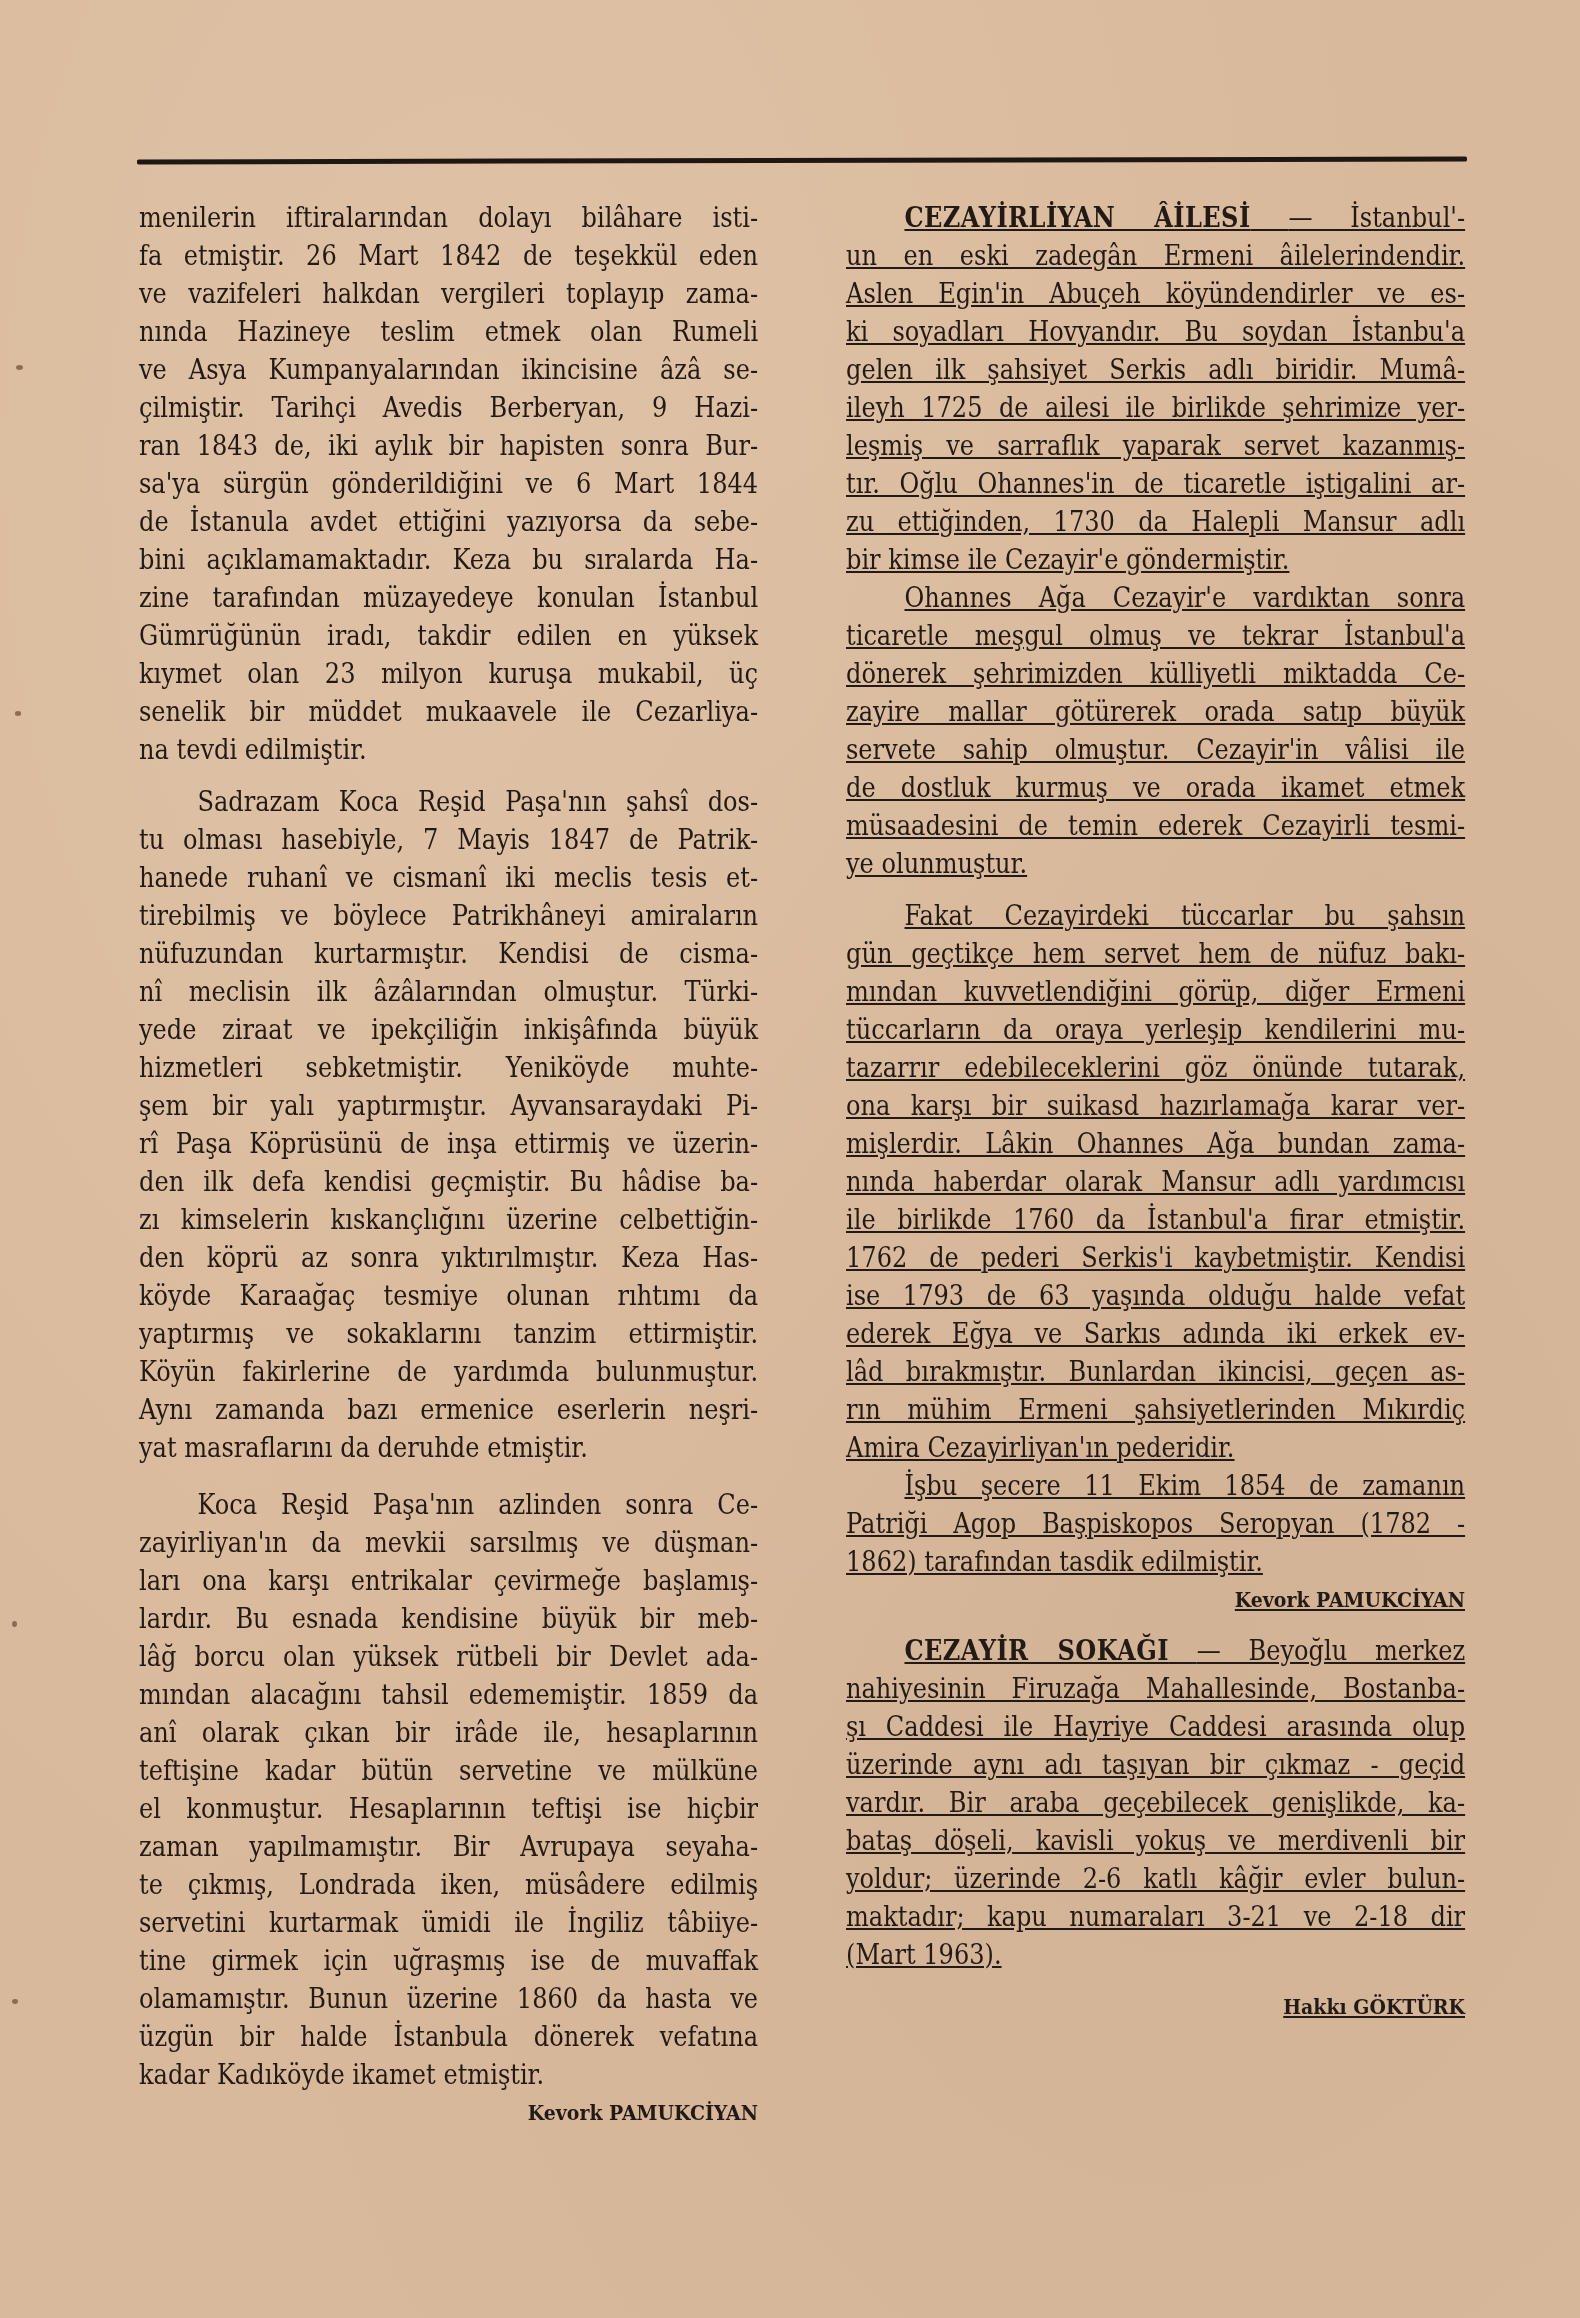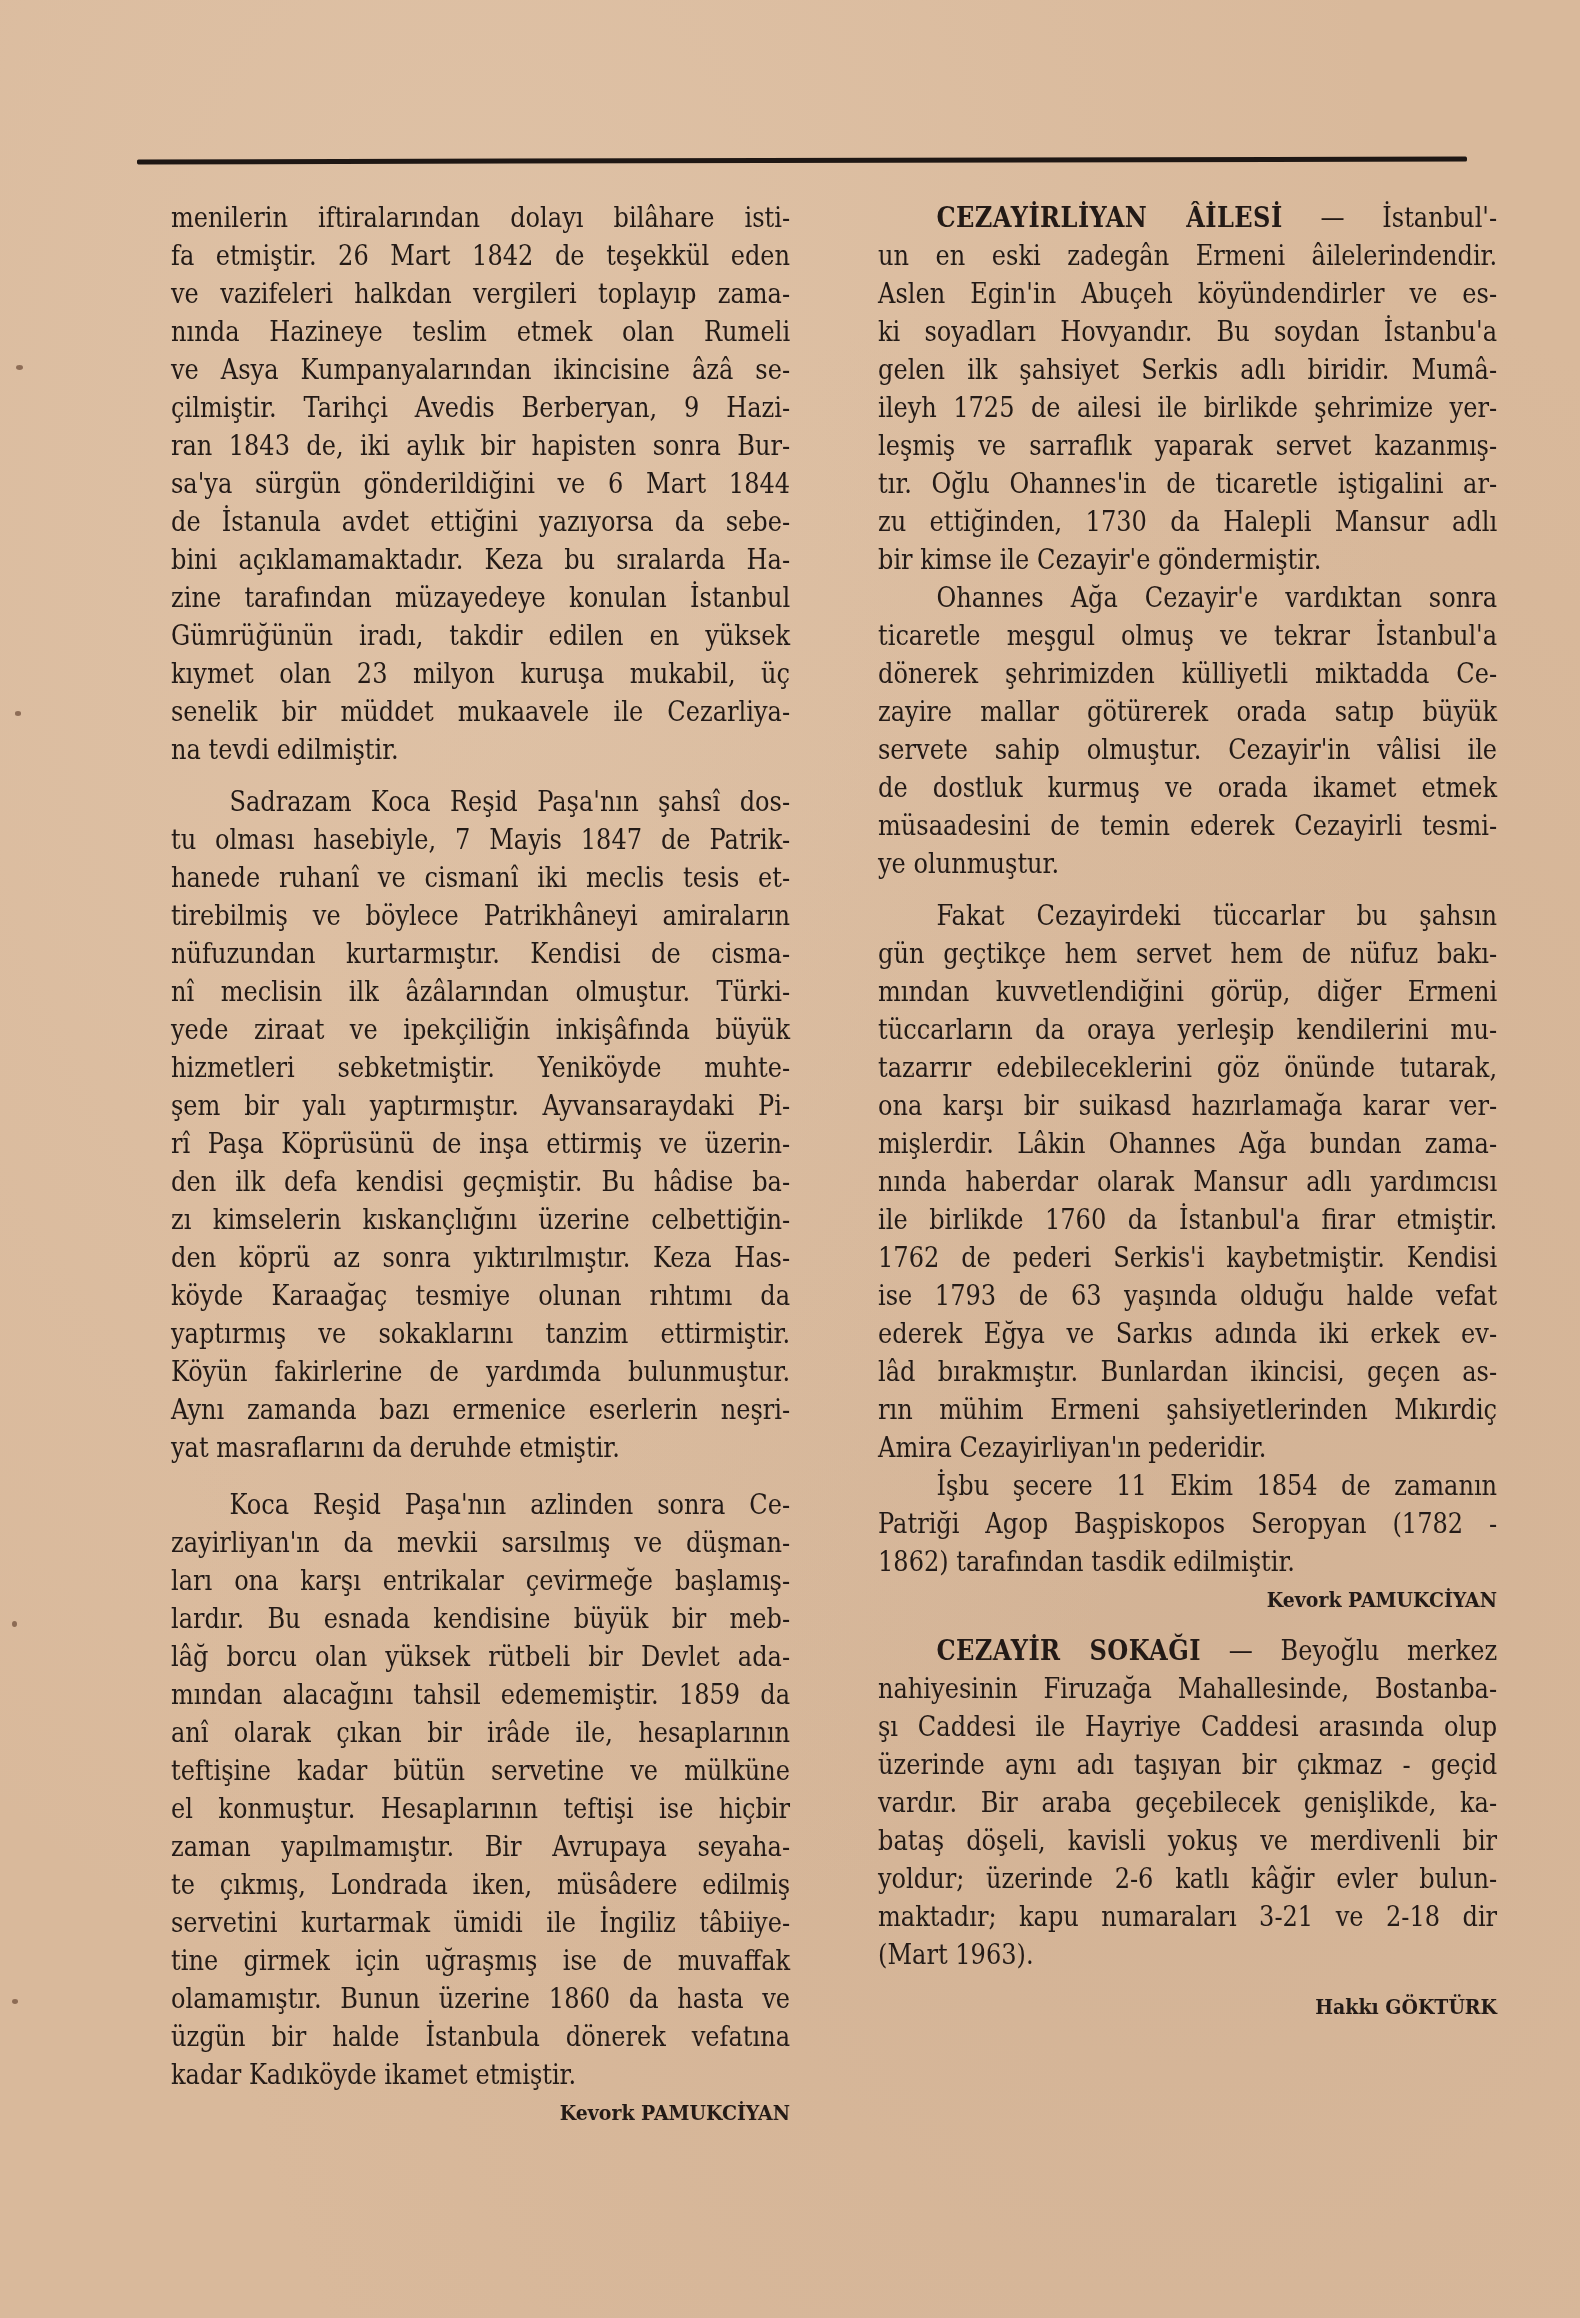--- a/index.html
+++ b/index.html
@@ -44,24 +44,23 @@
     border-radius: 1.6px;
     transform: rotate(-0.12deg);
   }
   .column {
     position: absolute;
     top: 199px;
     width: 619px;
     font-size: 28px;
     line-height: 38px;
     text-align: justify;
-    margin-left: 32px;
   }
   .col-left { left: 139px; }
-  .col-right { left: 846px; }
+  .col-right { left: 846px; text-decoration: underline; }
   .line {
     display: block;
     white-space: nowrap;
     text-align: justify;
     text-align-last: justify;
     transform: scaleX(0.86);
     transform-origin: left;
     width: 116.3%;
   }
   .line.last { text-align-last: left; }

